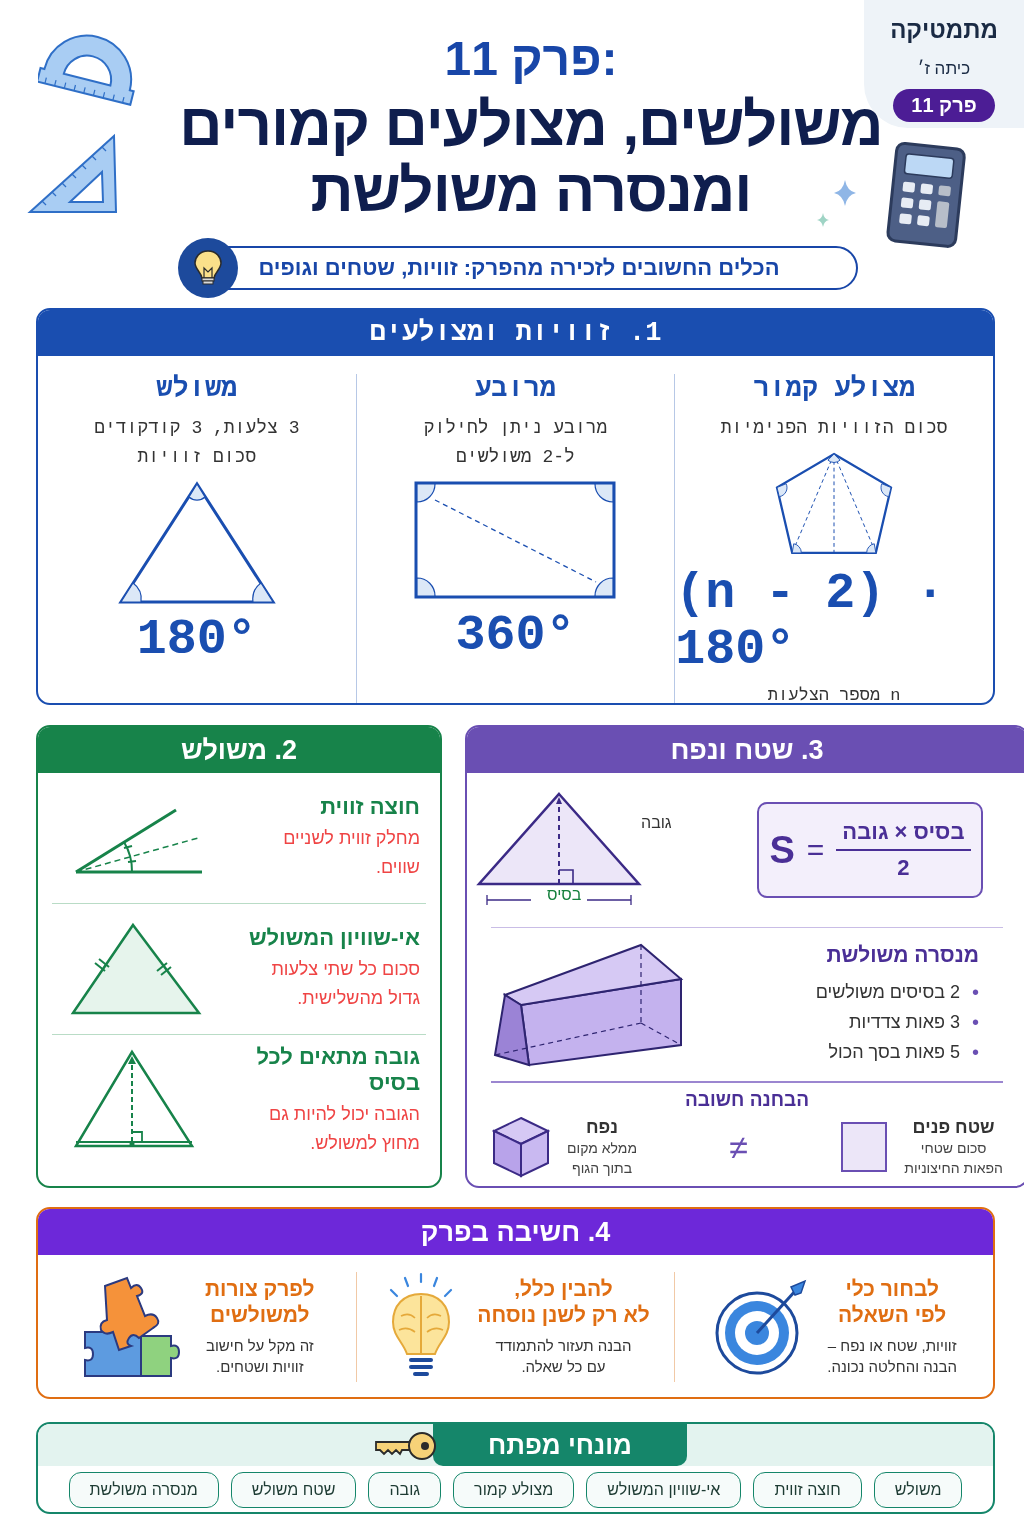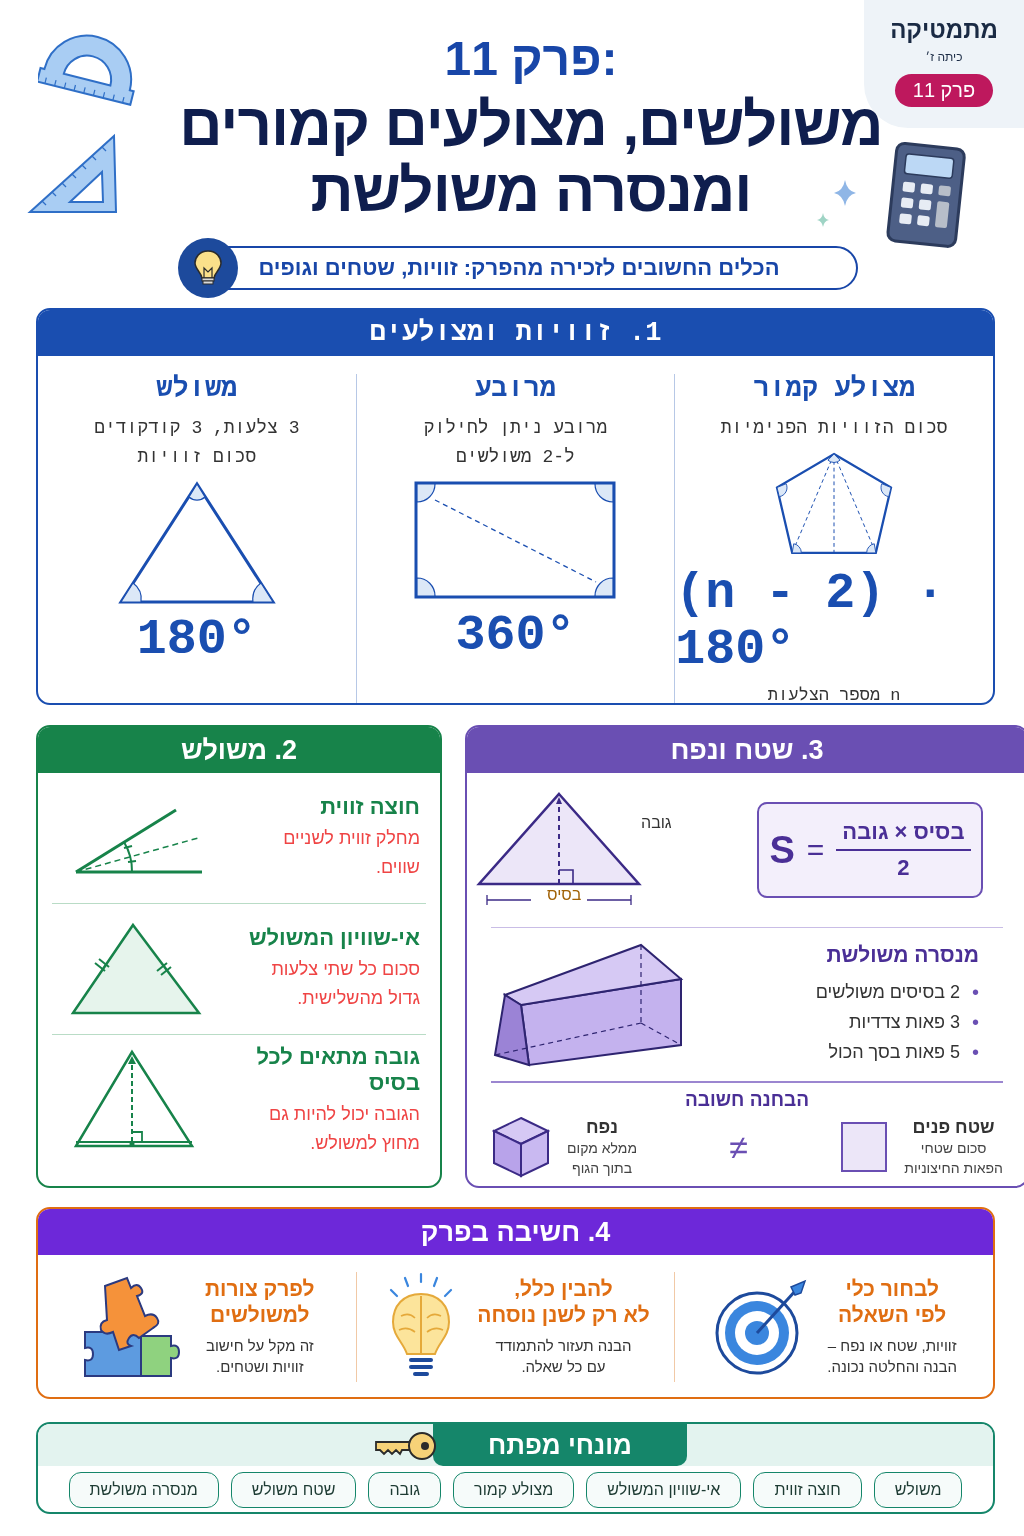--- a/index.html
+++ b/index.html
@@ -6,23 +6,23 @@
   html, body { width: 1024px; height: 1536px; background: #ffffff; overflow: hidden; }
   body { font-family: "Liberation Sans", "DejaVu Sans", sans-serif; color: #222; position: relative; direction: rtl; }
 
   
   .corner-badge {
     position: absolute; top: 0; right: 0; width: 160px; height: 128px;
     background: #eef3f8; border-bottom-left-radius: 44px;
     display: flex; flex-direction: column; align-items: center; padding-top: 16px;
   }
   .corner-subject { font-size: 24px; font-weight: 700; color: #1a2a44; }
-  .corner-grade { font-size: 12px; color: #1a2a44; margin-top: 6px; }
+  .corner-grade { font-size: 17px; color: #1a2a44; margin-top: 15px; }
   .corner-pill {
-    margin-top: 10px; background: #be185d; color: #fff; font-weight: 400; font-size: 20px;
+    margin-top: 10px; background: #4c1d95; color: #fff; font-weight: 700; font-size: 20px;
     padding: 5px 18px; border-radius: 18px;
   }
 
   .title-wrap { position: absolute; top: 34px; left: 0; right: 0; text-align: center; padding-left: 38px; }
   .title-chapter { font-size: 48px; font-weight: 900; color: #1846a8; line-height: 50px; direction: ltr; }
   .title-main { font-size: 60px; font-weight: 900; color: #0f1e4e; line-height: 66px; margin-top: 8px; letter-spacing: -1px; }
 
   .deco { position: absolute; }
 
   .summary-pill {
@@ -336,21 +336,21 @@
       <svg style="position:absolute;left:-16px;top:10px" width="180" height="130" viewBox="0 0 180 130">
         <polygon points="84,4 164,94 4,94" fill="#ece6f8" stroke="#3b2a86" stroke-width="2.5"></polygon>
         <line x1="84" y1="94" x2="84" y2="12" stroke="#3b2a86" stroke-width="2" stroke-dasharray="5 4"></line>
         <path d="M81 14 L84 7 L87 14" fill="#3b2a86"></path>
         <path d="M84 80 L98 80 L98 94" fill="none" stroke="#3b2a86" stroke-width="1.6"></path>
         <line x1="12" y1="110" x2="56" y2="110" stroke="#3b2a86" stroke-width="1.3"></line>
         <line x1="12" y1="105" x2="12" y2="115" stroke="#3b2a86" stroke-width="1.3"></line>
         <line x1="112" y1="110" x2="156" y2="110" stroke="#3b2a86" stroke-width="1.3"></line>
         <line x1="156" y1="105" x2="156" y2="115" stroke="#3b2a86" stroke-width="1.3"></line>
       </svg>
-      <span style="position:absolute;left:56px;top:106px;font-size:16px;color:#a16207">בסיס</span>
+      <span style="position:absolute;left:56px;top:106px;font-size:16px;color:#15803d">בסיס</span>
       <span style="position:absolute;left:150px;top:34px;font-size:16px;color:#333">גובה</span>
     </div>
   </div>
   <div class="s3-mid">
     <div class="prism-text">
       <div class="prism-title">מנסרה משולשת</div>
       <ul class="prism-list">
         <li>2 בסיסים משולשים</li>
         <li>3 פאות צדדיות</li>
         <li>5 פאות בסך הכול</li>

